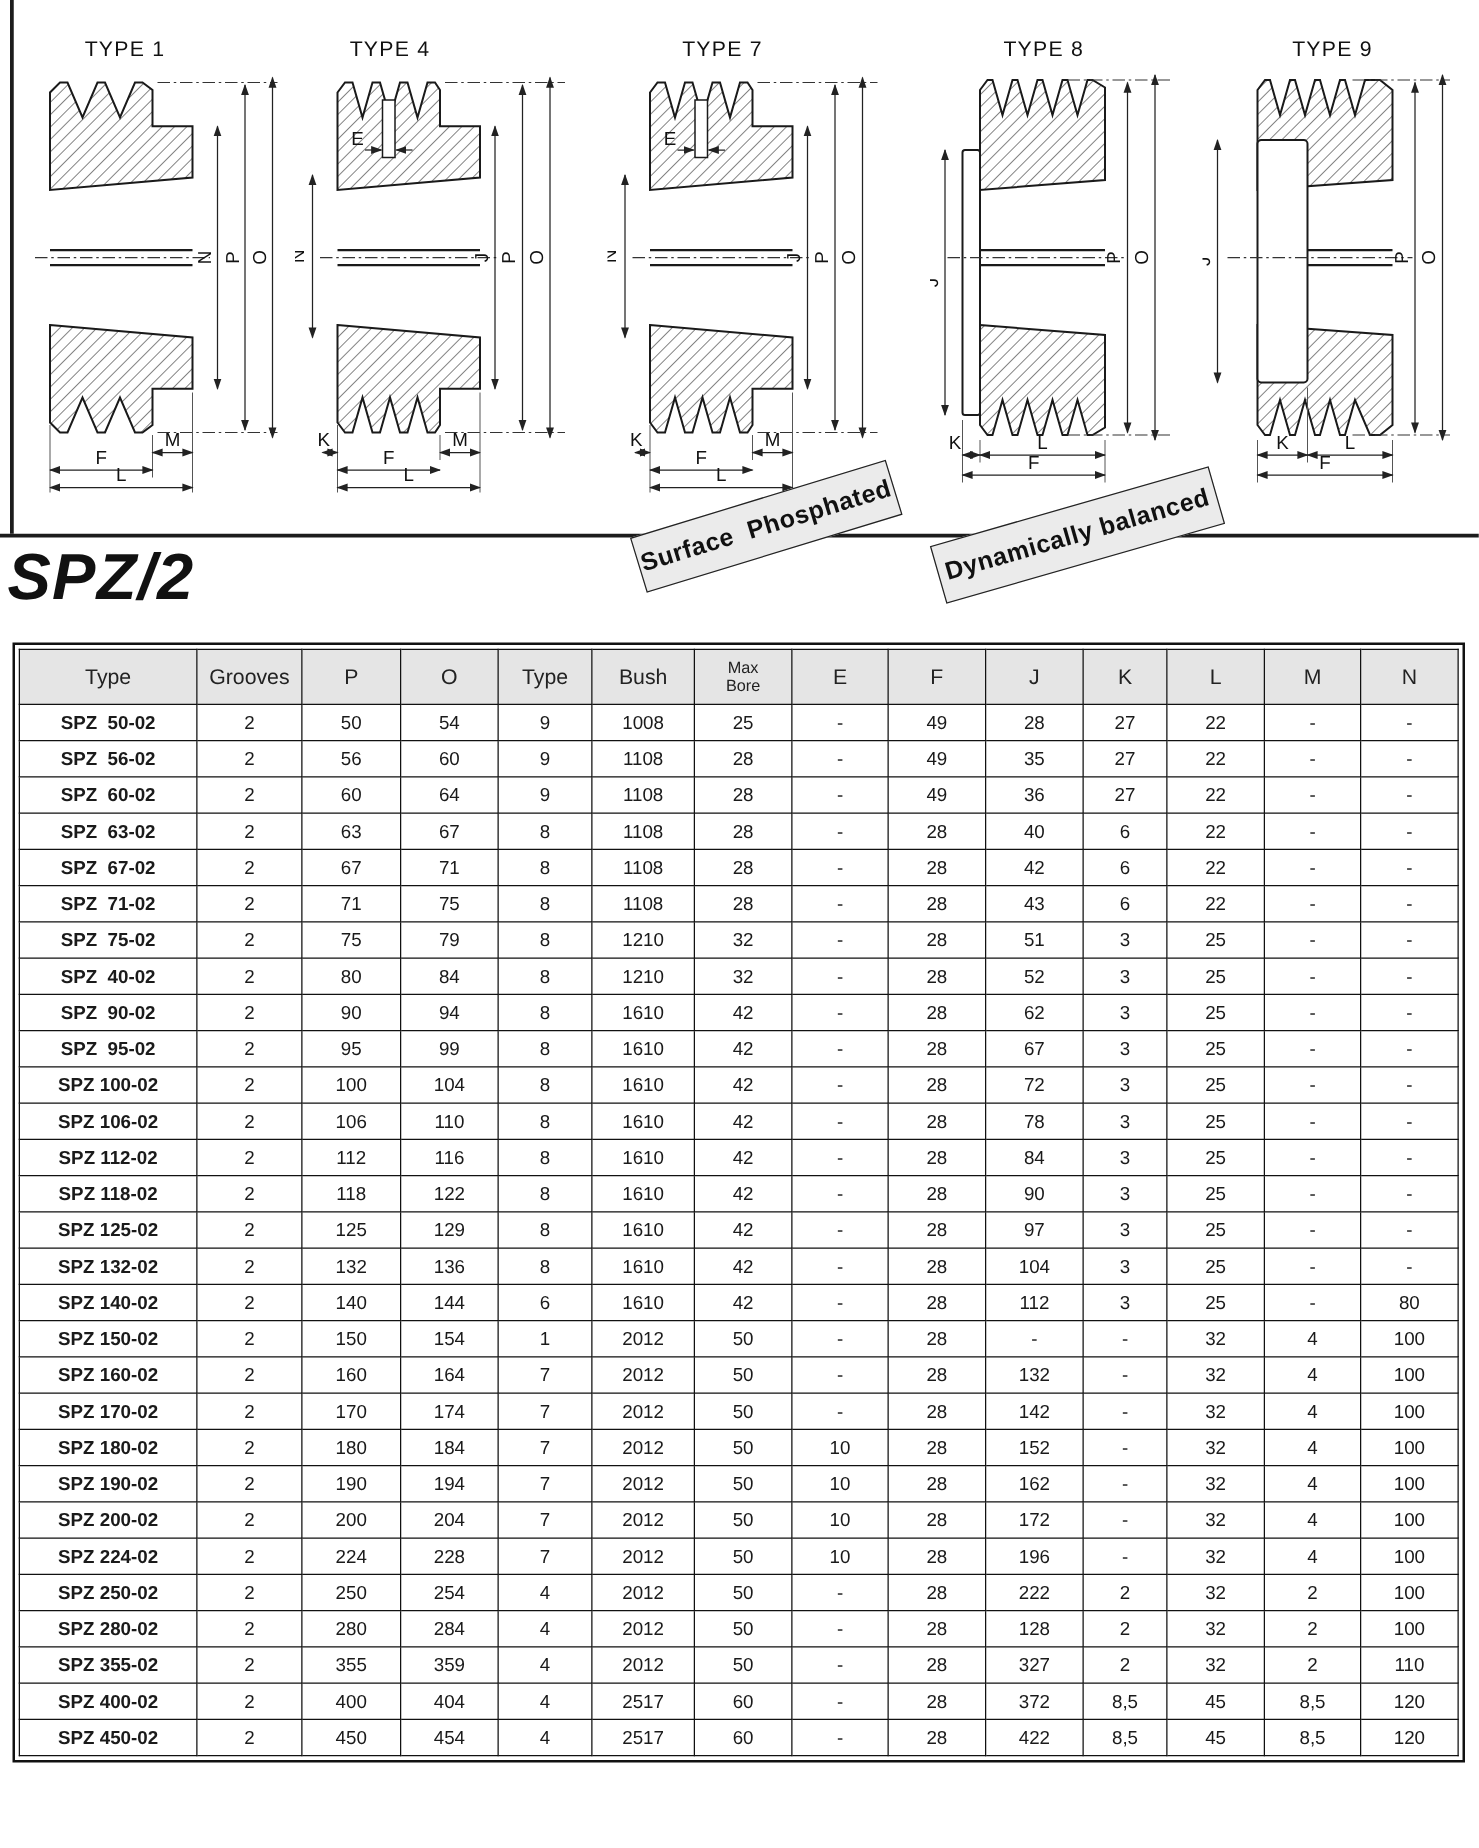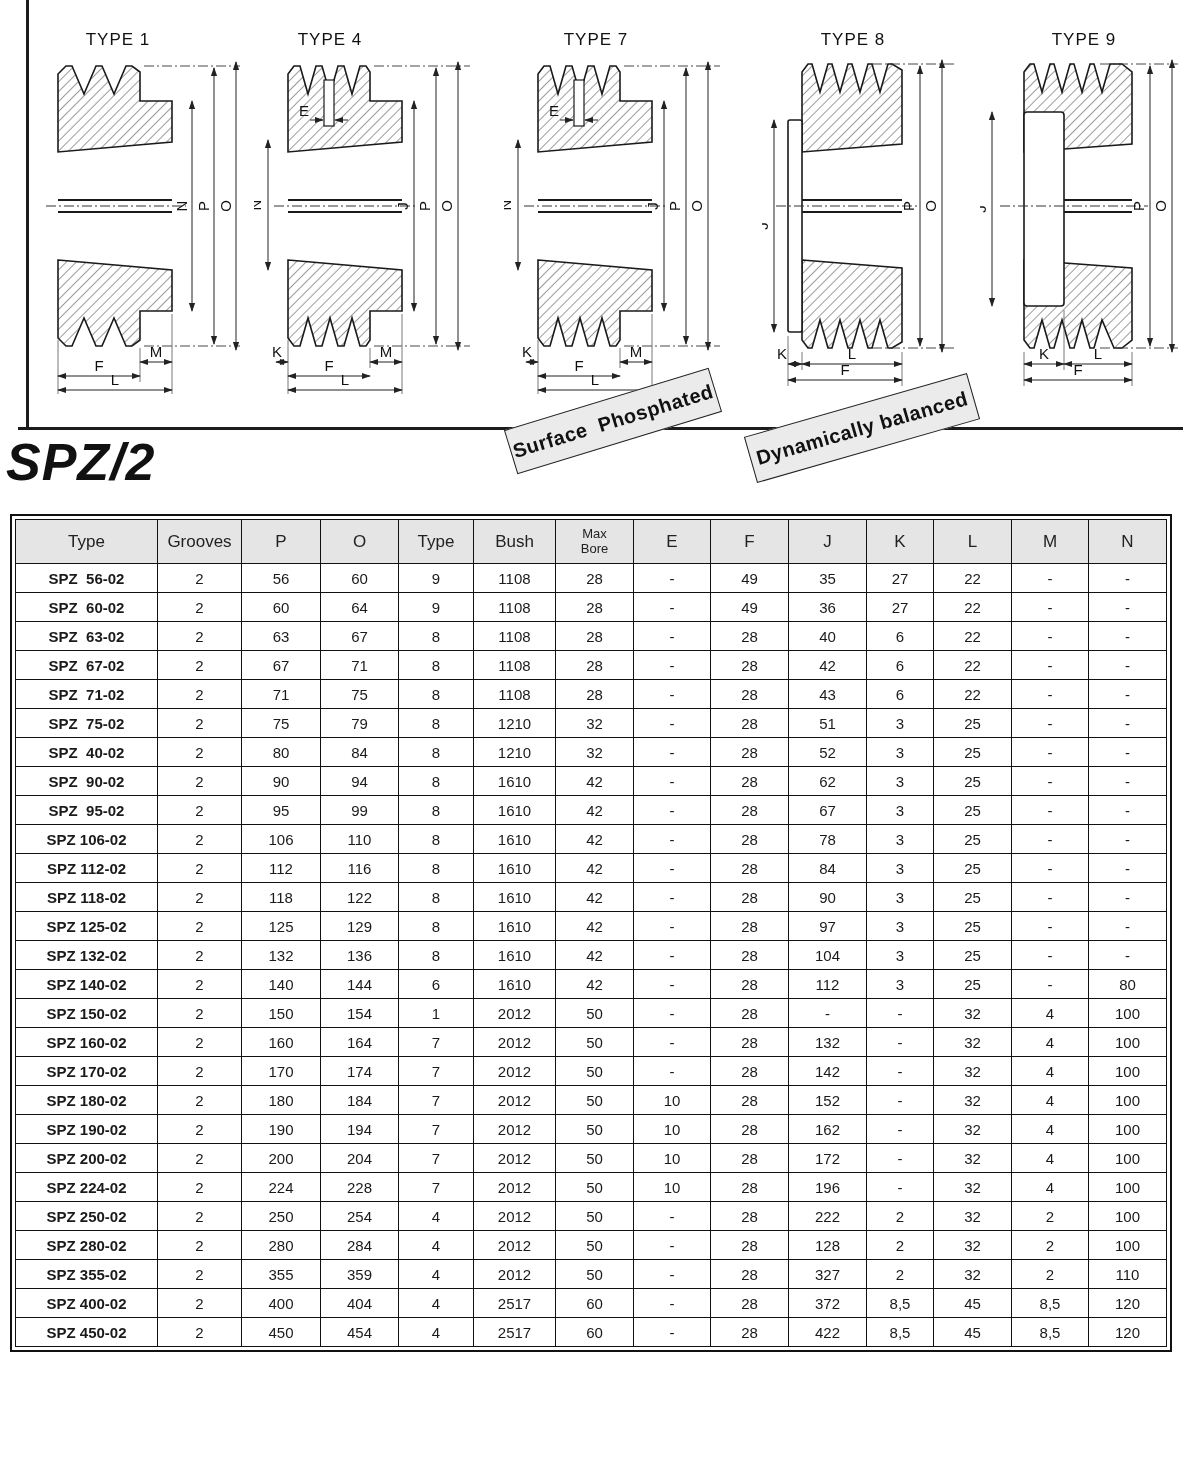--- a/index.html
+++ b/index.html
@@ -2,21 +2,21 @@
 <html><head>
 <meta charset="utf-8">
 <style>
   * { margin:0; padding:0; box-sizing:border-box; }
   html,body { background:#fff; }
   body {
     width:1183px; height:1478px; position:relative; overflow:hidden;
     font-family:"Liberation Sans", sans-serif; color:#1a1a1a;
   }
   
-  .panel { position:absolute; left:18px; top:0; width:1088px; height:430px; background:#fff; }
+  .panel { position:absolute; left:0; top:0; width:1088px; height:430px; background:#fff; }
   .panel-left-border { position:absolute; left:8px; top:0; width:3px; height:427px; background:#1c1c1c; }
   .panel-rule { position:absolute; left:0; top:427px; width:1183px; height:3px; background:#1c1c1c; }
   .fig-title {
     position:absolute; width:120px; top:30px; text-align:center;
     font-size:17px; letter-spacing:1px; color:#111;
   }
   .fig-svg { position:absolute; top:56px; }
   .dtxt { font-family:"Liberation Sans",sans-serif; font-size:15px; fill:#111; }
   
   .series-title {
@@ -265,20 +265,36 @@
         <th>F</th>
         <th>J</th>
         <th>K</th>
         <th>L</th>
         <th>M</th>
         <th>N</th>
       </tr>
     </thead>
     <tbody>
         <tr>
+          <td class="c-type">SPZ  50-02</td>
+          <td>2</td>
+          <td>50</td>
+          <td>54</td>
+          <td>9</td>
+          <td>1008</td>
+          <td>25</td>
+          <td>-</td>
+          <td>49</td>
+          <td>28</td>
+          <td>27</td>
+          <td>22</td>
+          <td>-</td>
+          <td>-</td>
+        </tr>
+        <tr>
           <td class="c-type">SPZ  56-02</td>
           <td>2</td>
           <td>56</td>
           <td>60</td>
           <td>9</td>
           <td>1108</td>
           <td>28</td>
           <td>-</td>
           <td>49</td>
           <td>35</td>
@@ -403,20 +419,36 @@
           <td class="c-type">SPZ  95-02</td>
           <td>2</td>
           <td>95</td>
           <td>99</td>
           <td>8</td>
           <td>1610</td>
           <td>42</td>
           <td>-</td>
           <td>28</td>
           <td>67</td>
+          <td>3</td>
+          <td>25</td>
+          <td>-</td>
+          <td>-</td>
+        </tr>
+        <tr>
+          <td class="c-type">SPZ 100-02</td>
+          <td>2</td>
+          <td>100</td>
+          <td>104</td>
+          <td>8</td>
+          <td>1610</td>
+          <td>42</td>
+          <td>-</td>
+          <td>28</td>
+          <td>72</td>
           <td>3</td>
           <td>25</td>
           <td>-</td>
           <td>-</td>
         </tr>
         <tr>
           <td class="c-type">SPZ 106-02</td>
           <td>2</td>
           <td>106</td>
           <td>110</td>

